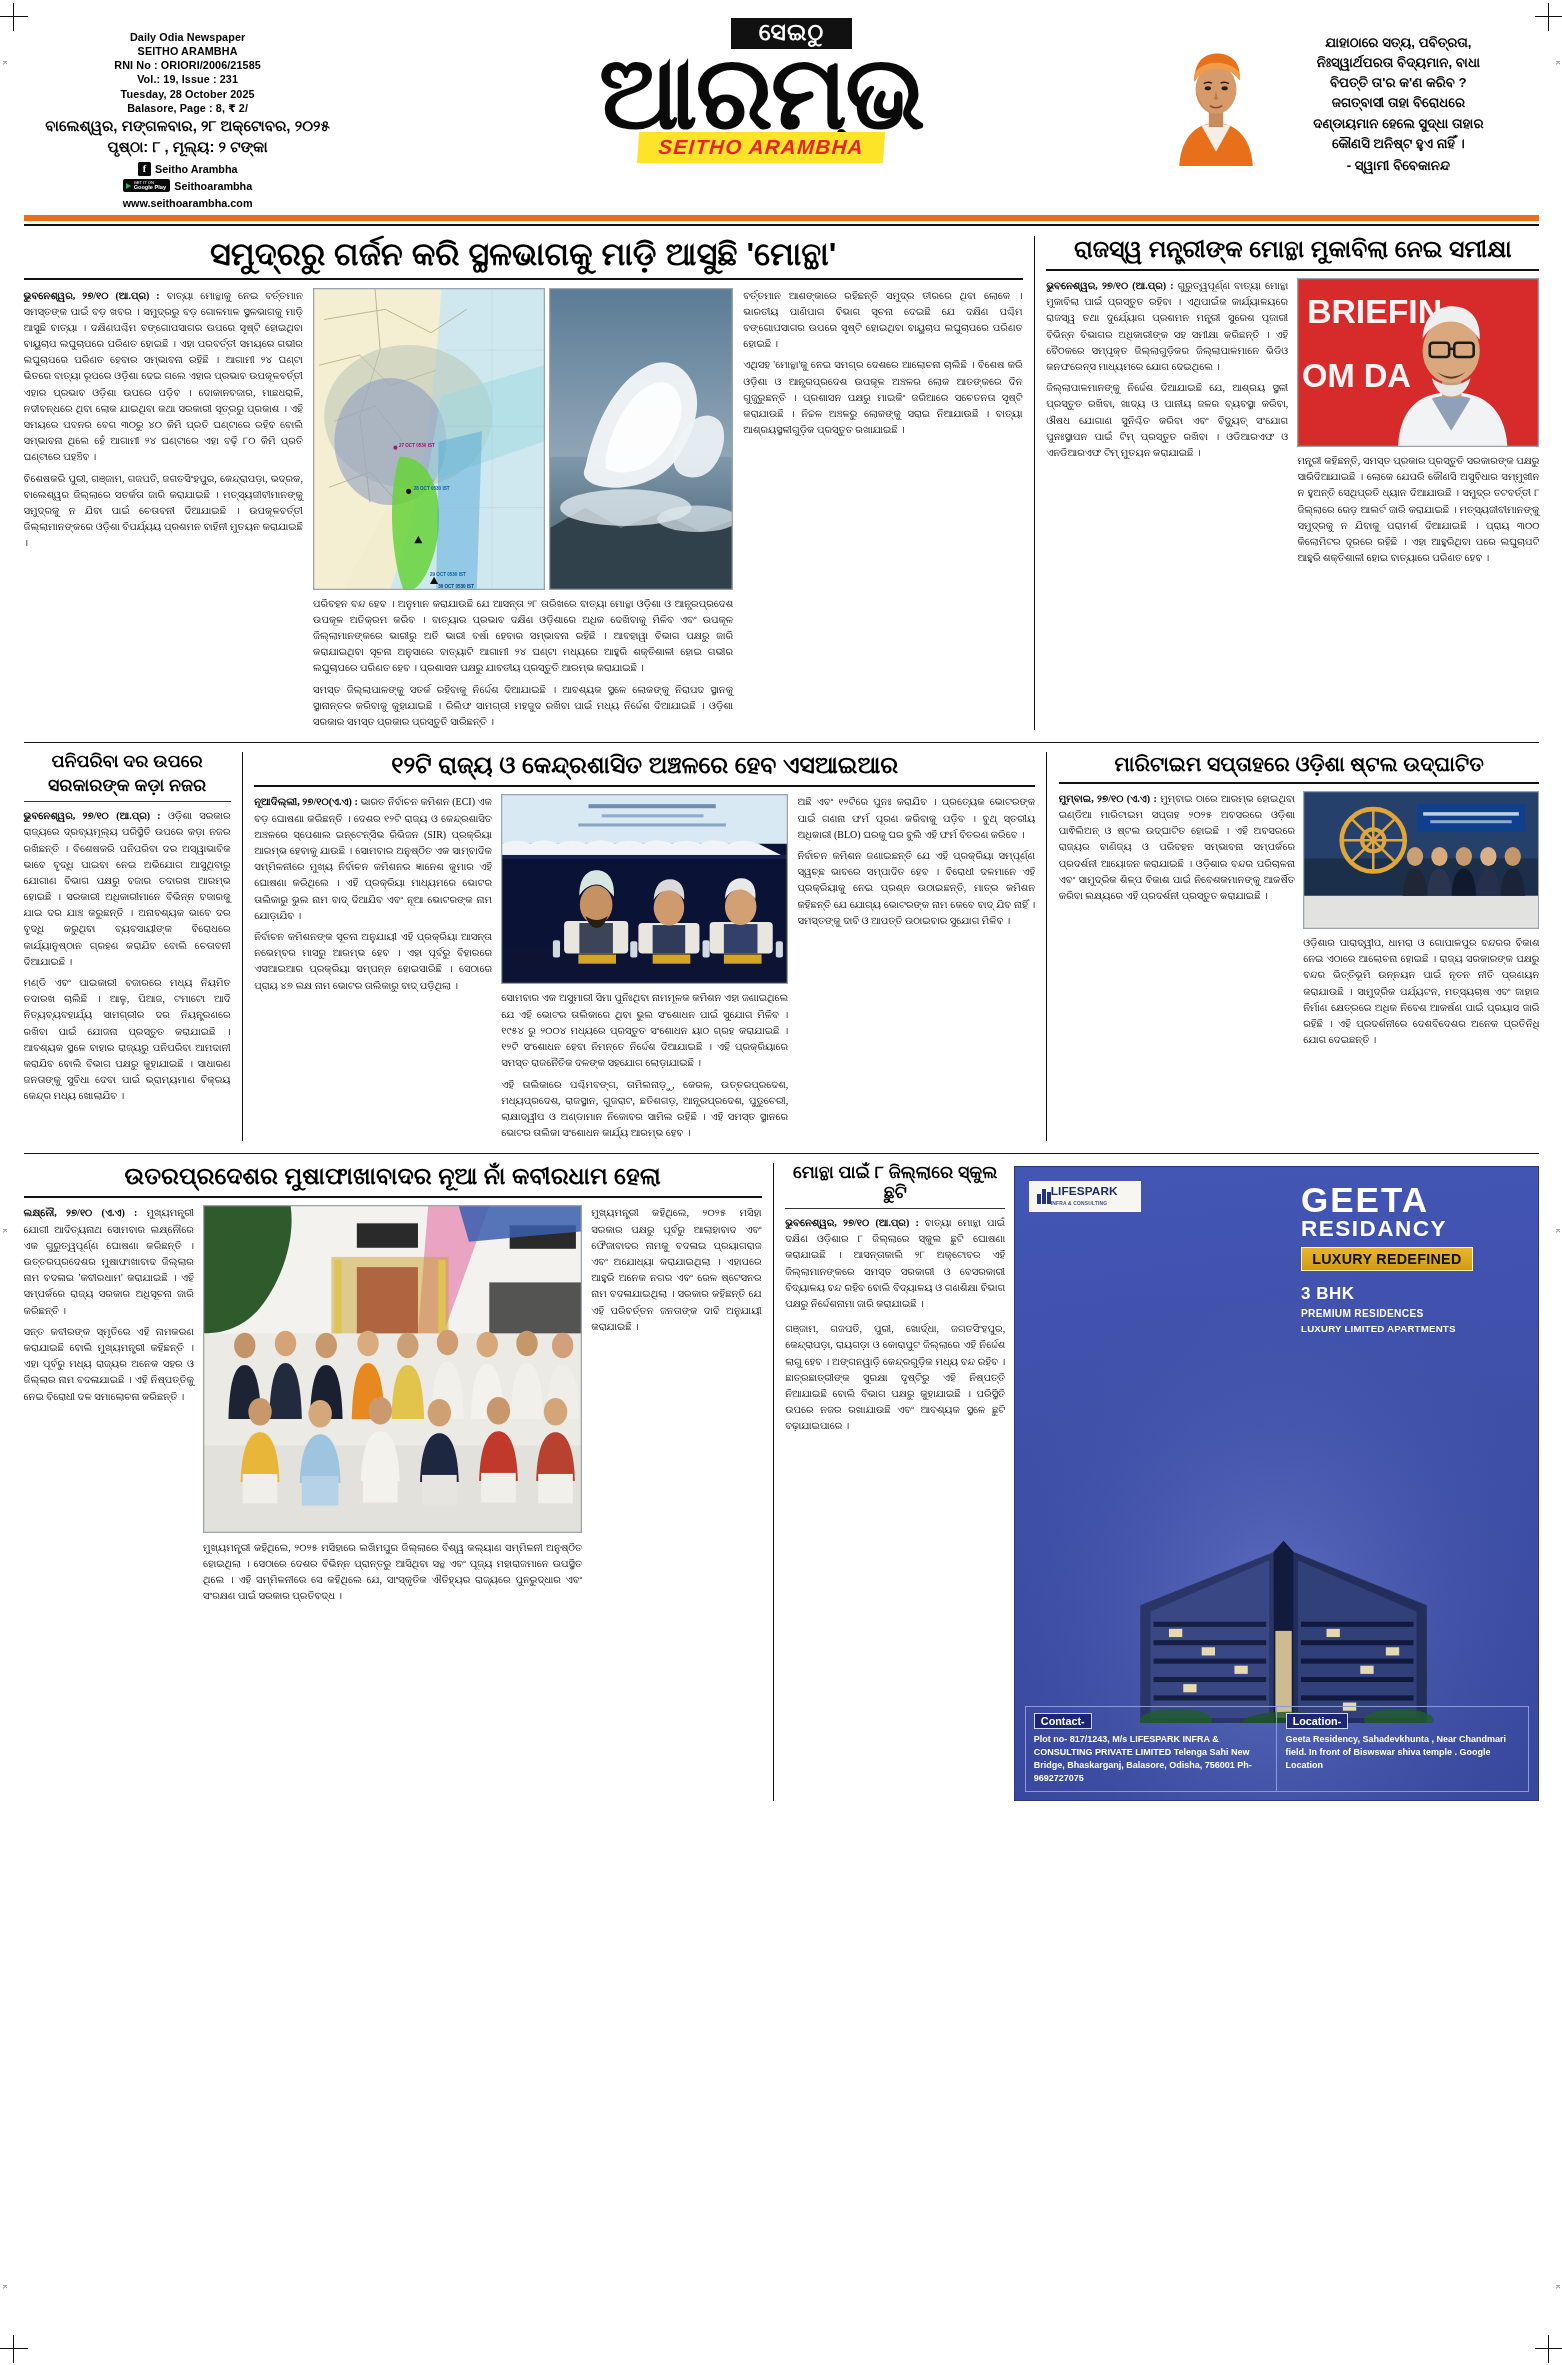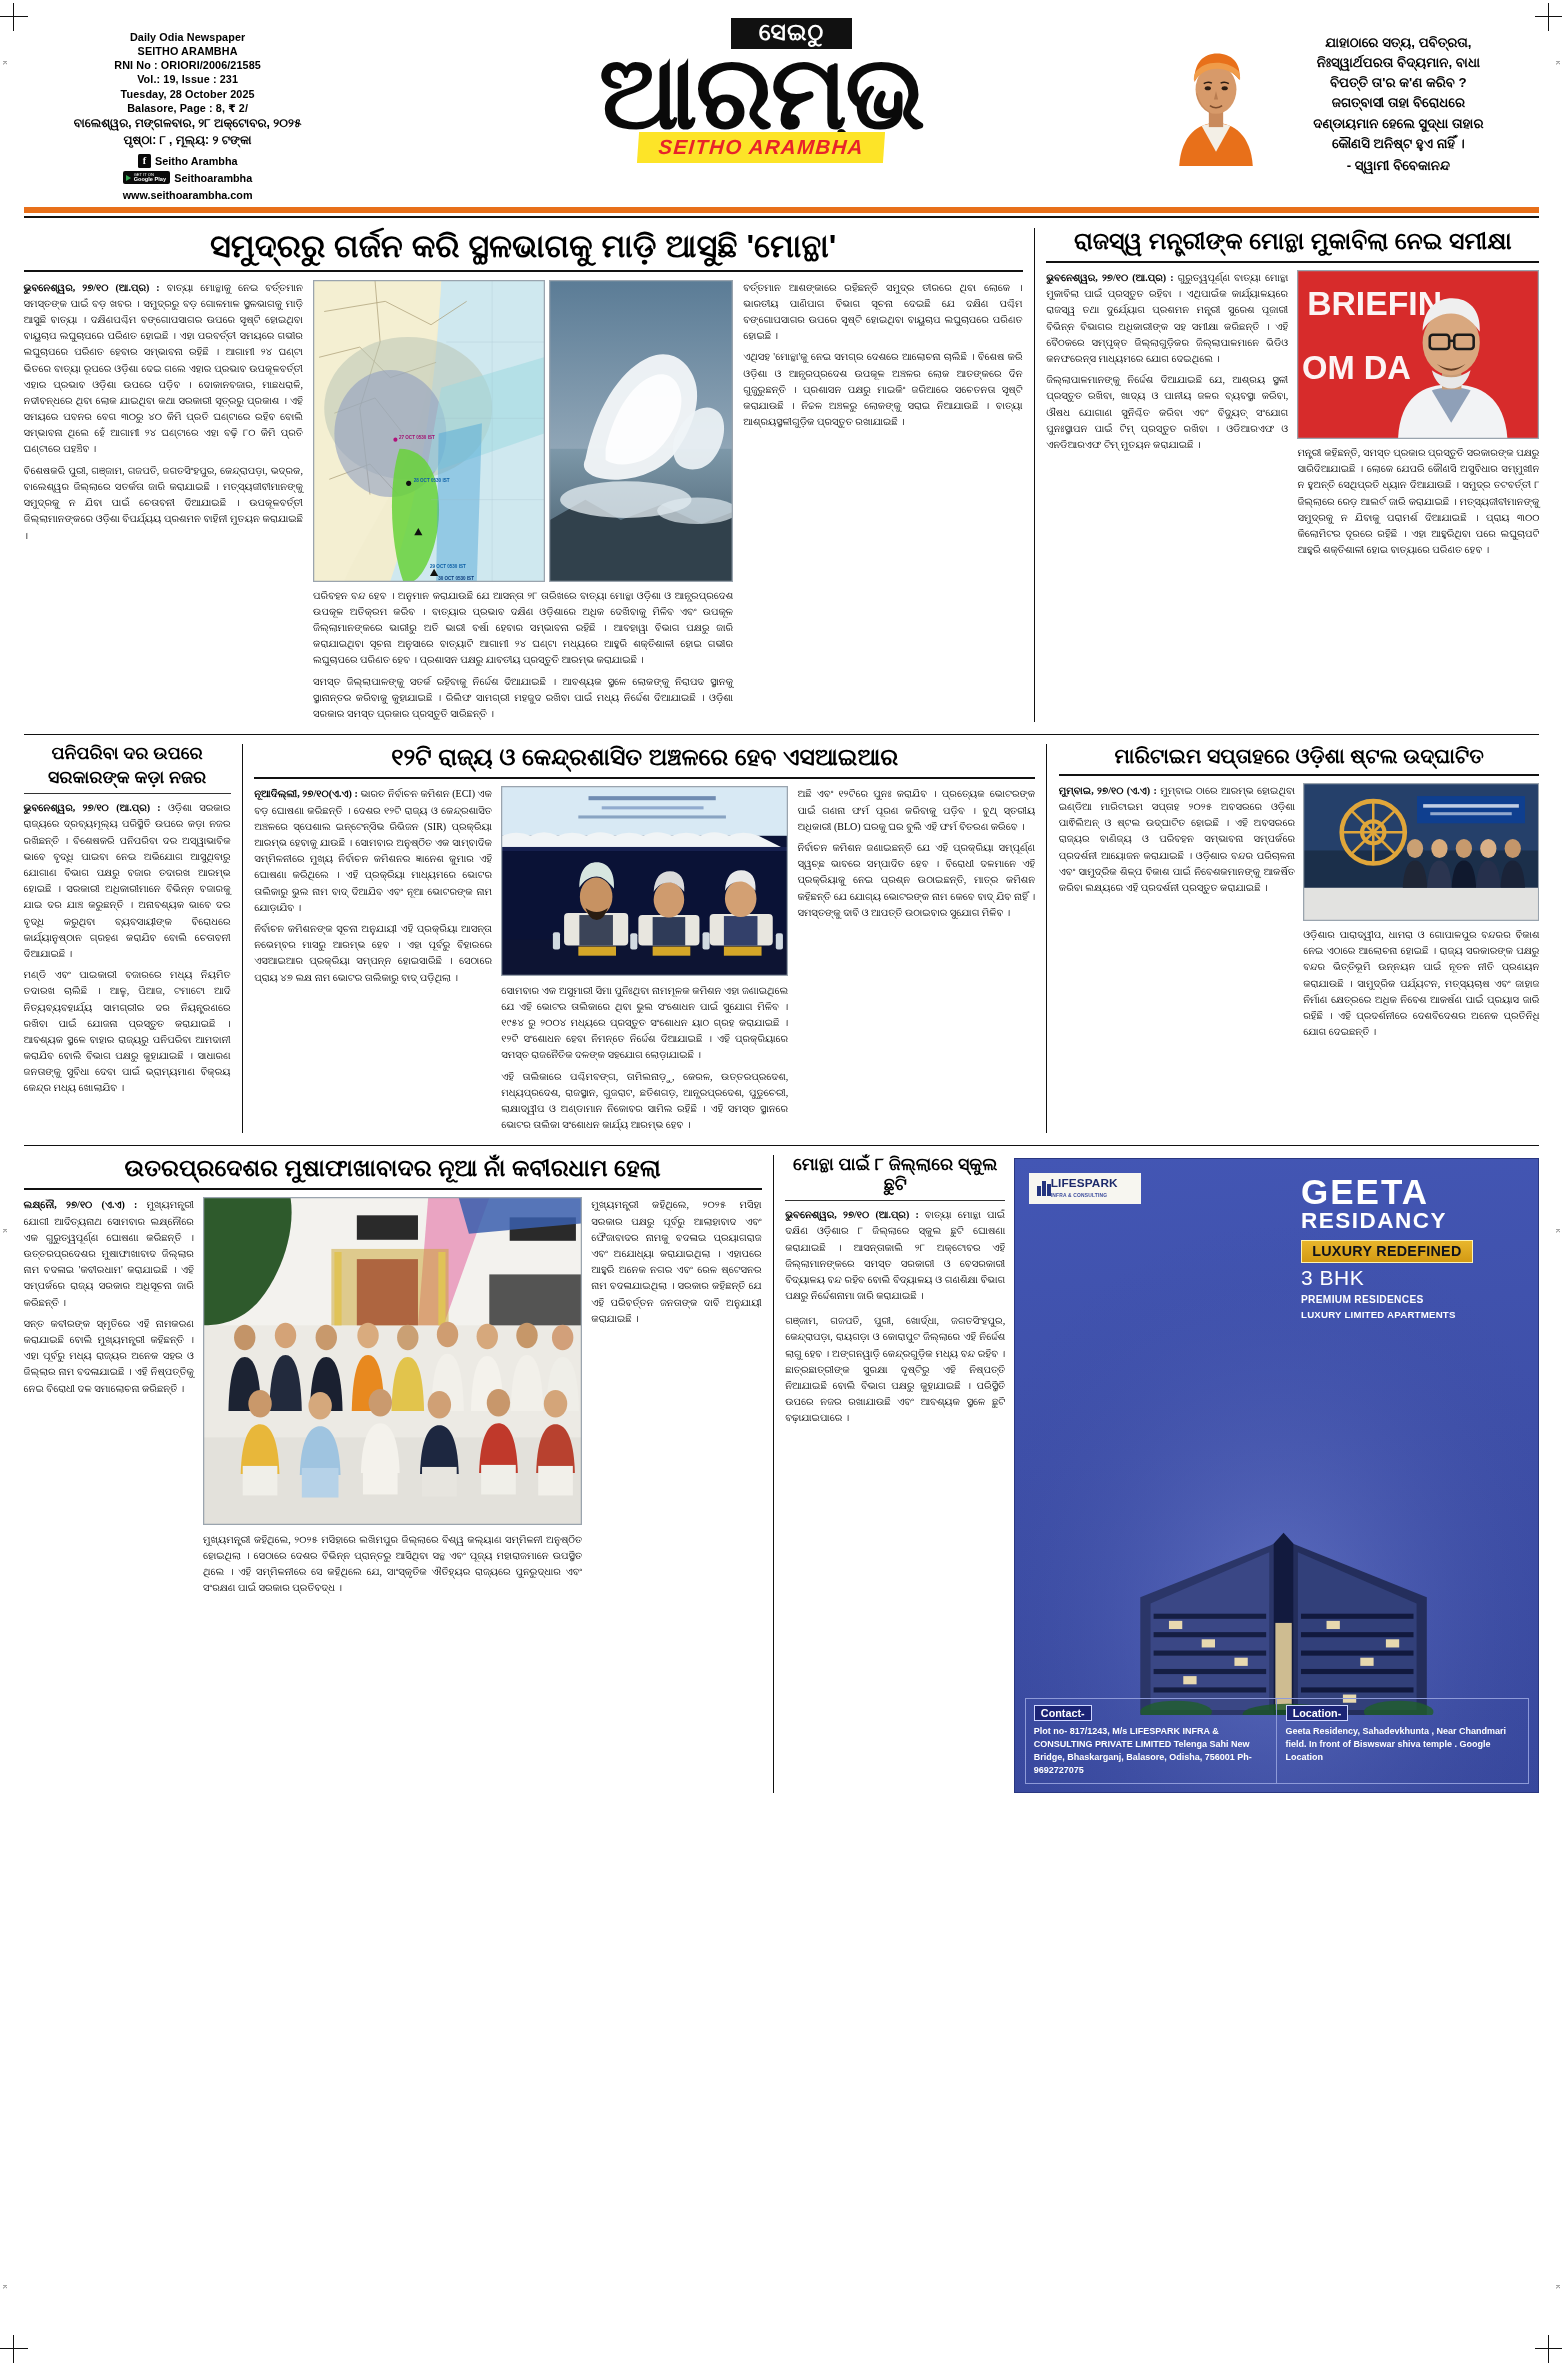--- a/index.html
+++ b/index.html
@@ -50,21 +50,21 @@
     width: 328px;
     text-align: center;
     padding-top: 12.3px;
     line-height: 1.32;
   }
   .mh-left .en {
     font-size: 10.8px; font-weight: 700; color: #000;
     letter-spacing: 0.1px;
   }
   .mh-left .od {
-    font-size: 12px; font-weight: 700; color: #000;
+    font-size: 15px; font-weight: 700; color: #000;
     margin-top: 1px;
   }
   .mh-badges { margin-top: 5.1px; }
   .badge-row {
     display: flex; align-items: center; justify-content: center;
     gap: 4.1px; margin-top: 2.6px;
   }
   .fb-ic {
     width: 13.3px; height: 13.3px; background: #0a0a0a; color: #fff;
     border-radius: 1.5px; font-weight: 700; font-size: 10.2px;
@@ -178,21 +178,21 @@
   }
   .ad-head .g1 { font-size: 35px; font-weight: 700; letter-spacing: 2px; line-height: 1; }
   .ad-head .g2 { font-size: 22.5px; font-weight: 700; letter-spacing: 1.5px; line-height: 1.1; }
   .ad-badge {
     display: inline-block; margin-top: 6.1px;
     background: linear-gradient(180deg,#e8b62c,#d39a14);
     color: #10121c; font-size: 14.3px; font-weight: 700;
     padding: 2.6px 10.2px; letter-spacing: 0.3px;
     border: 0.5px solid #fff3b0;
   }
-  .ad-head .bhk { font-size: 21px; font-weight: 400; margin-top: 3px; letter-spacing: 0.5px; }
+  .ad-head .bhk { font-size: 17px; font-weight: 700; margin-top: 13px; letter-spacing: 0.5px; }
   .ad-head .pr { font-size: 10.2px; font-weight: 700; margin-top: 4.6px; letter-spacing: 0.3px; }
   .ad-head .pr2 { font-size: 9.7px; font-weight: 700; margin-top: 3.6px; letter-spacing: 0.2px; }
   .ad-bldg {
     position: absolute; left: 50%; transform: translateX(-48%);
     bottom: 77px; width: 328px; height: 220px;
   }
   .ad-foot {
     position: absolute; left: 9.2px; right: 9.2px; bottom: 8.2px;
     display: flex; gap: 0; border: 0.5px solid #8e9ad8;
   }

